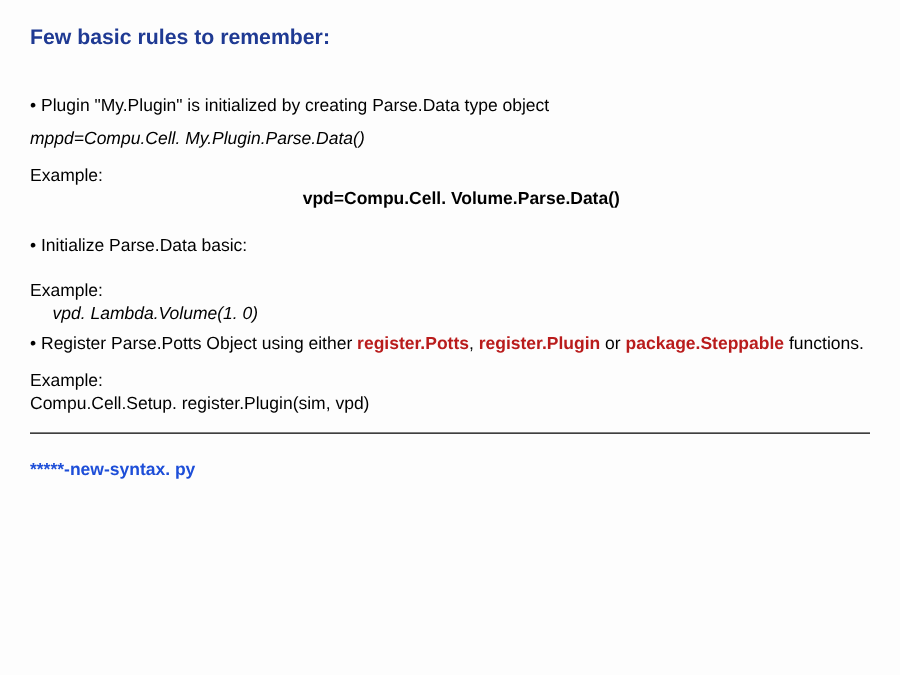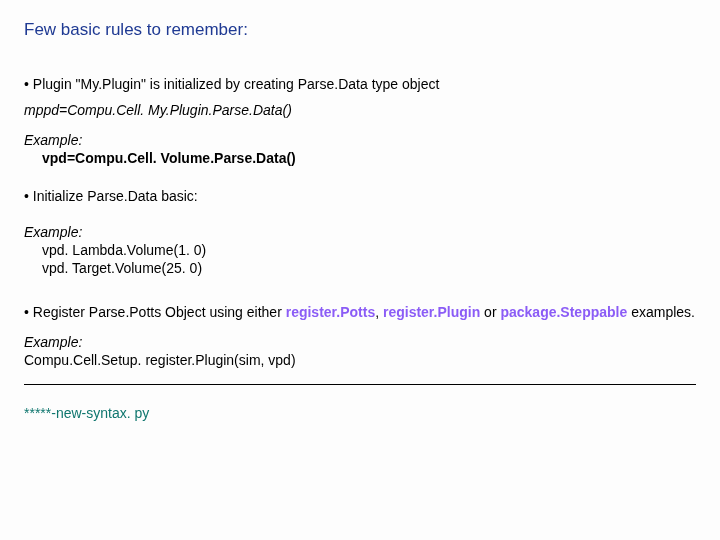--- a/index.html
+++ b/index.html
@@ -7,62 +7,63 @@
       width: 720px;
       height: 540px;
       font-family: Arial, Helvetica, sans-serif;
       background: #fdfdfd;
       padding: 20px 24px;
       font-size: 14px;
       color: #000;
     }
     .title {
       color: #1f3a93;
-      font-weight: normal;
+      font-weight: bold;
       font-size: 17px;
       margin-bottom: 36px;
     }
     .bullet-line {
       margin-bottom: 10px;
     }
     .code-line {
       margin-bottom: 14px;
       font-style: italic;
     }
     .example-label {
-      font-style: italic;
       margin-bottom: 2px;
     }
     .example-body {
       padding-left: 18px;
       margin-bottom: 4px;
+      text-align: center;
     }
     .example-body-multi {
       padding-left: 18px;
-      margin-bottom: 28px;
+      margin-bottom: 8px;
+      font-style: italic;
     }
     .bold { font-weight: bold; }
-    .red-bold { color: #8b5cf6; font-weight: bold; }
+    .red-bold { color: #b91c1c; font-weight: bold; }
     .exline { margin-bottom: 2px; }
     .section-gap { margin-top: 22px; }
     .reg-para { margin-bottom: 14px; }
     .flat-example { margin-bottom: 16px; }
     hr.rule {
       border: none;
       border-top: 1px solid #000;
       margin: 16px 0 20px 0;
     }
     .footer-row {
       display: flex;
       justify-content: space-between;
       align-items: baseline;
     }
     .footer-right {
-      font-weight: normal;
-      color: #0f766e;
+      font-weight: bold;
+      color: #1d4ed8;
       padding-right: 8px;
     }
   </style>
 </head>
 <body>
 
 <div class="title">Few basic rules to remember:</div>
 
 <div class="bullet-line">• Plugin "My.Plugin" is initialized by creating Parse.Data type object</div>
 
@@ -73,25 +74,24 @@
 
 <div class="section-gap"></div>
 
 <div class="bullet-line">• Initialize Parse.Data basic:</div>
 
 <div style="height:10px"></div>
 
 <div class="example-label">Example:</div>
 <div class="example-body-multi">
   <div class="exline">vpd. Lambda.Volume(1. 0)</div>
-  <div class="exline">vpd. Target.Volume(25. 0)</div>
 </div>
 
 <div class="reg-para">
-  <span>• Register Parse.Potts Object using either </span><span class="red-bold">register.Potts</span><span>, </span><span class="red-bold">register.Plugin</span><span> or </span><span class="red-bold">package.Steppable</span><span> examples.</span>
+  <span>• Register Parse.Potts Object using either </span><span class="red-bold">register.Potts</span><span>, </span><span class="red-bold">register.Plugin</span><span> or </span><span class="red-bold">package.Steppable</span><span> functions.</span>
 </div>
 
 <div class="example-label">Example:</div>
 <div class="flat-example">Compu.Cell.Setup. register.Plugin(sim, vpd)</div>
 
 <hr class="rule">
 
 <div class="footer-row">
   <span class="footer-right">*****-new-syntax. py</span>
 </div>

